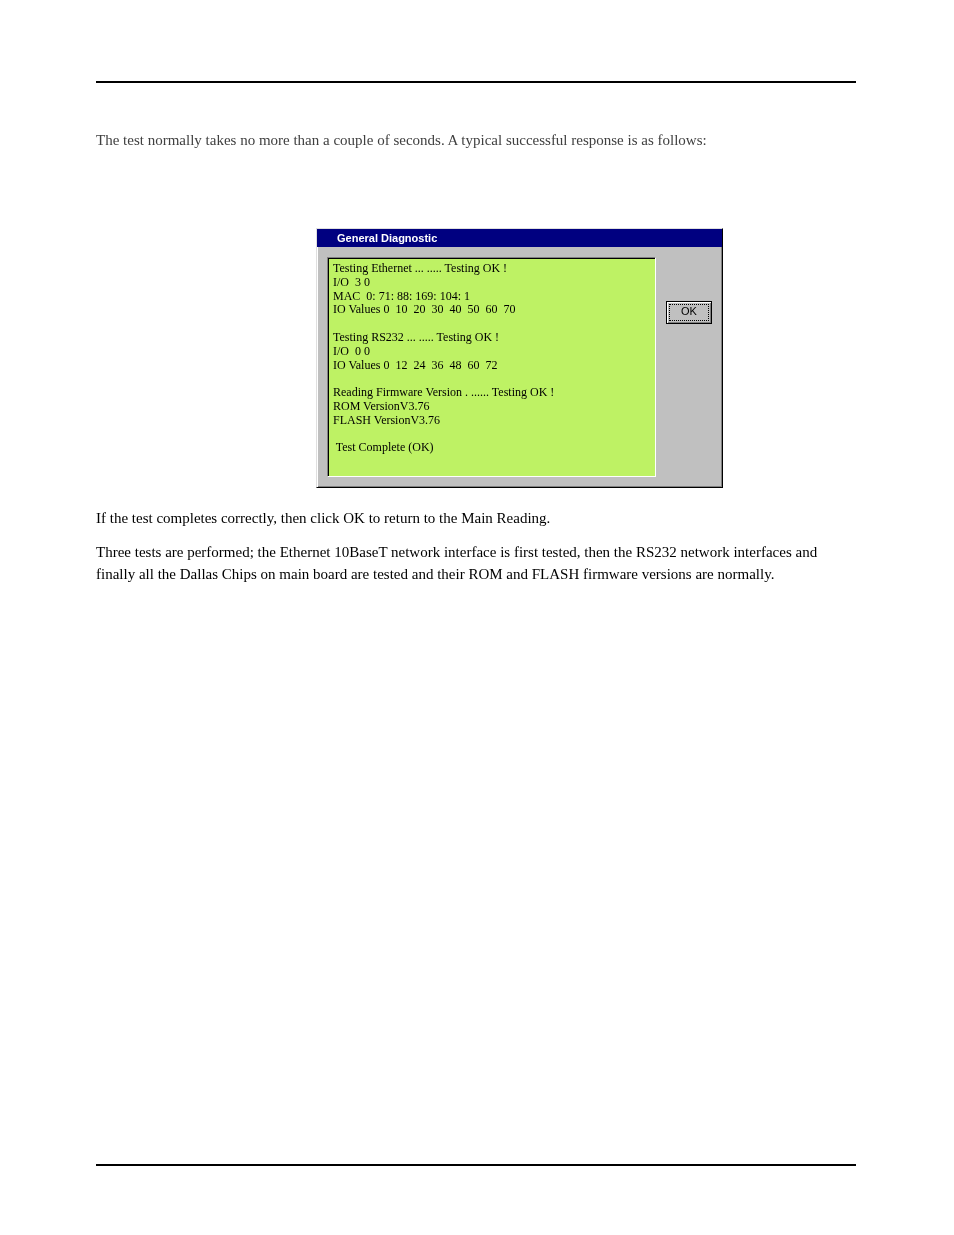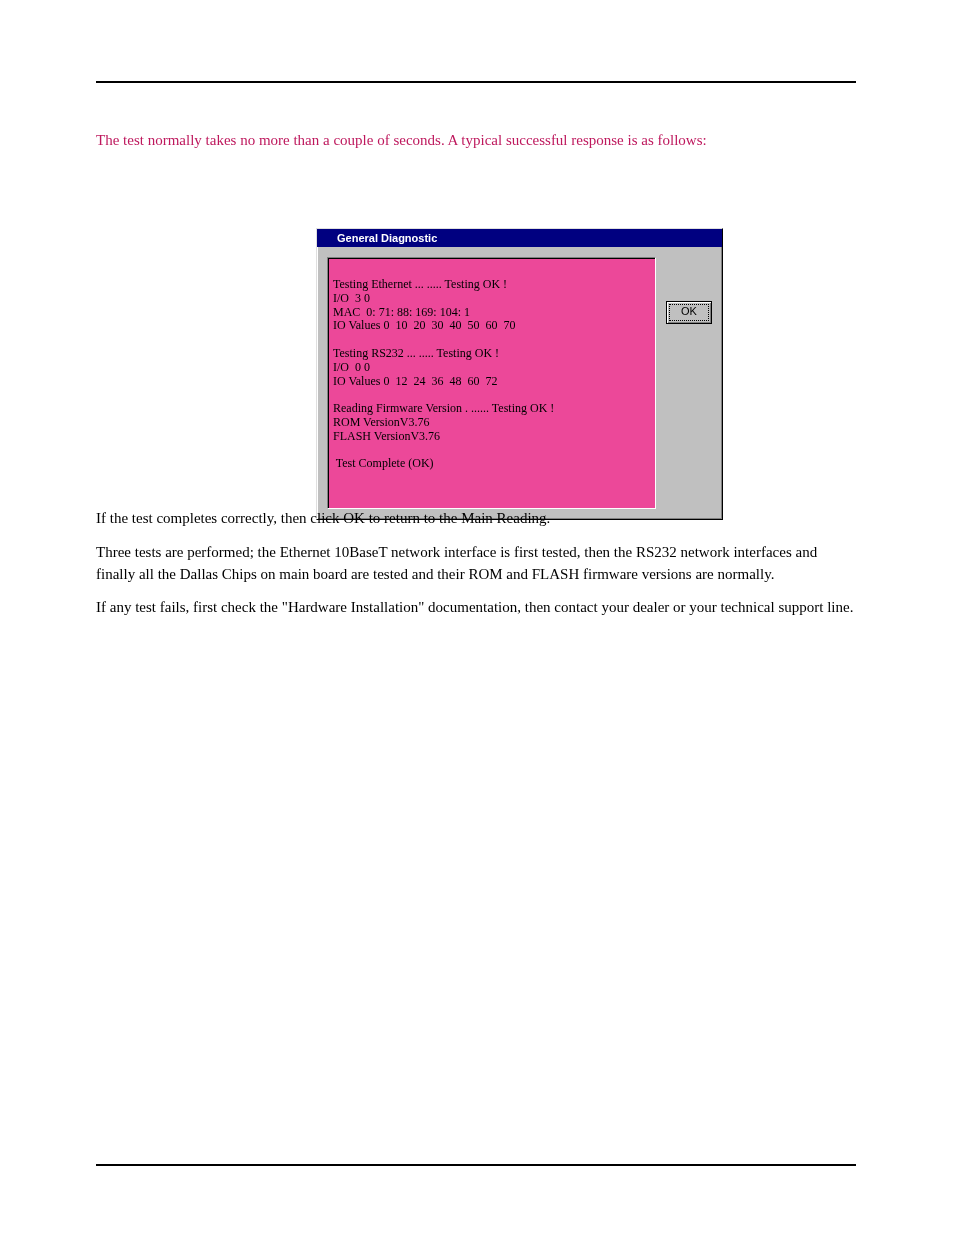--- a/index.html
+++ b/index.html
@@ -29,21 +29,21 @@
     width: 760px;
     border-top: 2px solid #000;
   }
   .body-text {
     position: absolute;
     left: 96px;
     top: 130px;
     width: 760px;
     font-size: 15px;
     line-height: 1.4;
-    color: #be185d;
+    color: #404040;
   }
   .body-text p { margin: 0 0 12px 0; }
 
   
   .dialog {
     position: absolute;
     left: 316px;
     top: 228px;
     width: 405px;
     background: #c0c0c0;
@@ -63,26 +63,26 @@
     height: 14px;
     line-height: 14px;
   }
   .client {
     padding: 10px;
     display: flex;
     align-items: flex-start;
   }
   .output {
     flex: 1;
-    background: #ec4899;
+    background: #bef264;
     border: 1px solid #808080;
     border-right-color: #fff;
     border-bottom-color: #fff;
     box-shadow: inset 1px 1px 0 #000;
-    padding: 20px 5px;
+    padding: 4px 5px;
     font-family: "Times New Roman", serif;
     font-size: 12px;
     line-height: 1.15;
     color: #000;
     height: 210px;
     white-space: pre;
     overflow: hidden;
   }
   .ok-btn {
     margin-left: 10px;
@@ -141,17 +141,16 @@
 FLASH VersionV3.76
 
  Test Complete (OK)</div>
       <div class="ok-btn">OK</div>
     </div>
   </div>
 
   <div class="below-text">
     <p>If the test completes correctly, then click OK to return to the Main Reading.</p>
     <p>Three tests are performed; the Ethernet 10BaseT network interface is first tested, then the RS232 network interfaces and finally all the Dallas Chips on main board are tested and their ROM and FLASH firmware versions are normally.</p>
-    <p>If any test fails, first check the "Hardware Installation" documentation, then contact your dealer or your technical support line.</p>
   </div>
 
   <div class="rule-bottom"></div>
 </div>
 
 </body></html>

